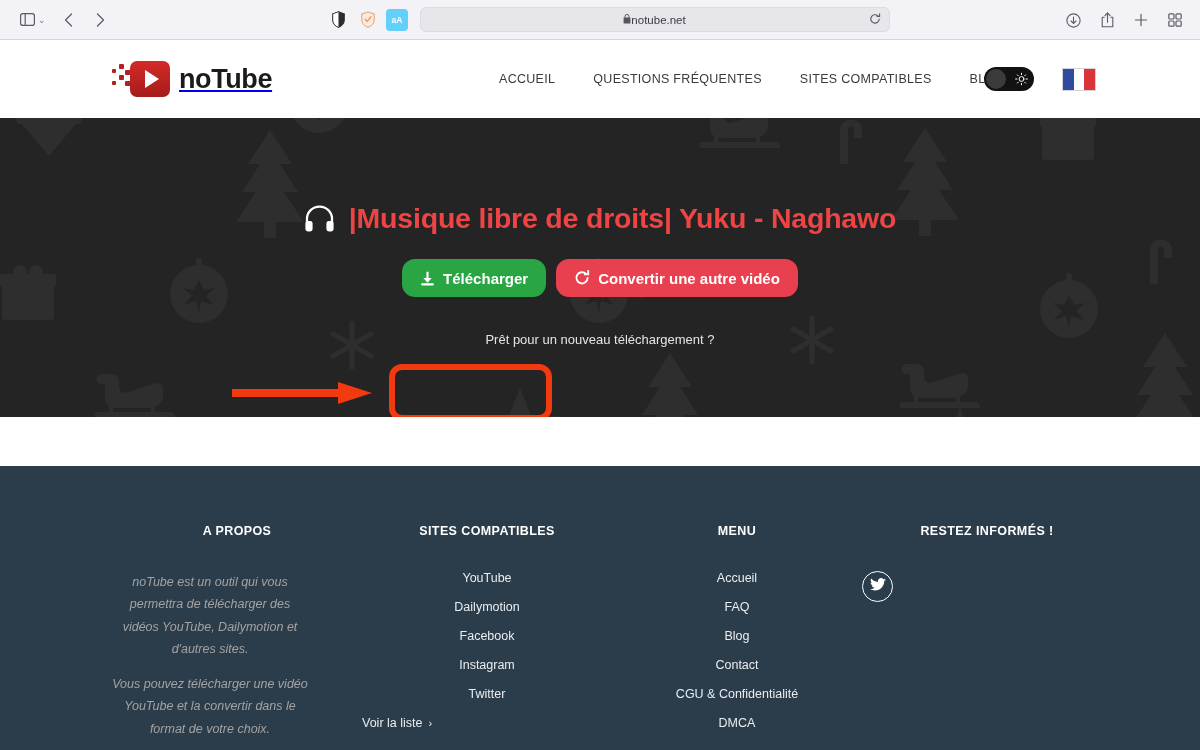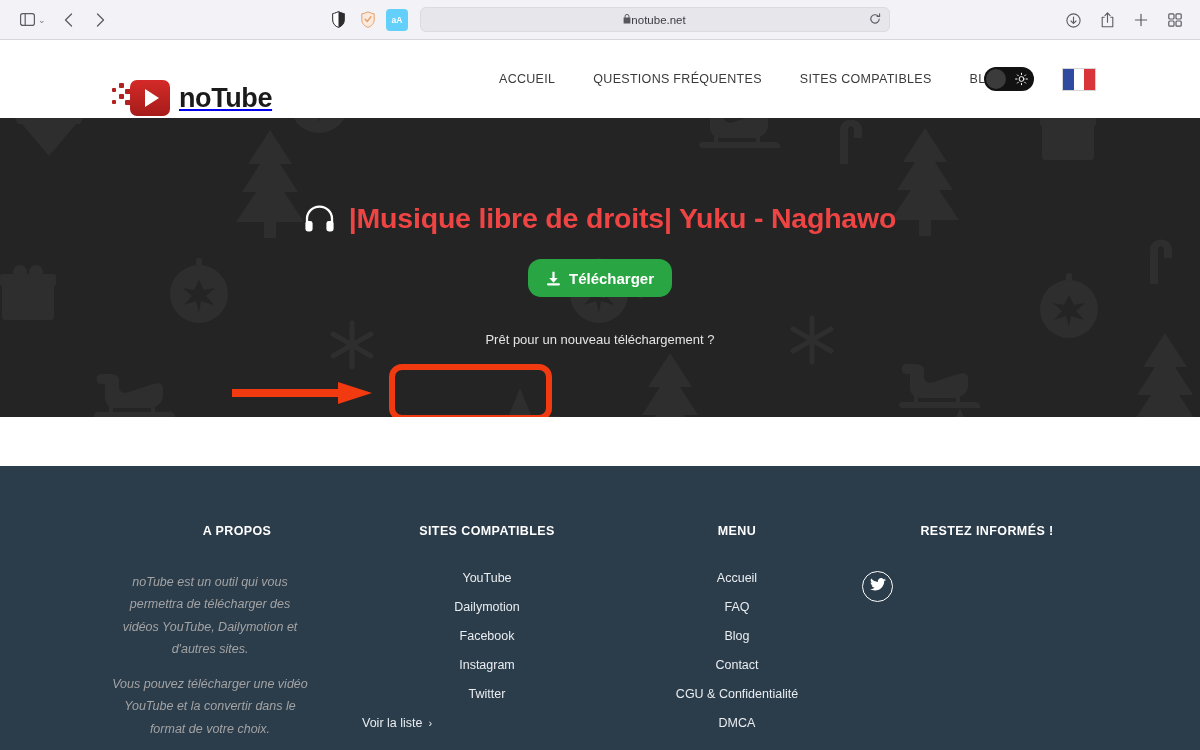--- a/index.html
+++ b/index.html
@@ -58,21 +58,21 @@
 
   .chrome-right {
     position: absolute; right: 10px; top: 0; height: 40px;
     display: flex; align-items: center; gap: 4px;
   }
 
   
   .site-header {
     height: 78px; width: 1200px;
     background: #ffffff;
-    display: flex; align-items: flex-end;
+    display: flex; align-items: center;
     position: relative;
   }
   .logo-wrap {
     display: flex; align-items: center; gap: 9px;
     margin-left: 112px;
   }
   .logo-mark { position: relative; width: 58px; height: 40px; }
   .logo-square {
     position: absolute; left: 18px; top: 2px;
     width: 40px; height: 36px;
@@ -457,20 +457,29 @@
     <div class="btn-row">
       <button class="btn btn-download">
         <span class="bicon">
           <svg width="15" height="15" viewBox="0 0 15 15" fill="currentColor">
               <path d="M6.4 0.8 h2.2 v6.1 h3.1 L7.5 11.8 L3.3 6.9 h3.1 Z"></path>
               <rect x="1.1" y="12.3" width="12.8" height="2.1" rx="0.8"></rect>
             </svg>
         </span>
         <span>Télécharger</span>
       </button>
+      <button class="btn btn-convert">
+        <span class="bicon">
+          <svg width="16" height="16" viewBox="0 0 16 16" fill="none" stroke="currentColor" stroke-width="1.9" stroke-linecap="round">
+            <path d="M13.6 8 A5.6 5.6 0 1 1 11.9 3.8"></path>
+              <polyline points="14.2,0.9 14.2,4.4 10.8,4.4"></polyline>
+          </svg>
+        </span>
+        <span>Convertir une autre vidéo</span>
+      </button>
     </div>
 
     <div class="hero-sub">Prêt pour un nouveau téléchargement ?</div>
   </div>
 
   <div class="annot annot-ring"></div>
   <div class="annot annot-arrow">
     <svg width="142" height="26" viewBox="0 0 142 26">
       <rect x="0" y="9" width="112" height="8" fill="#f23a11"></rect>
       <path d="M106 2 L140 13 L106 24 Z" fill="#f23a11"></path>

